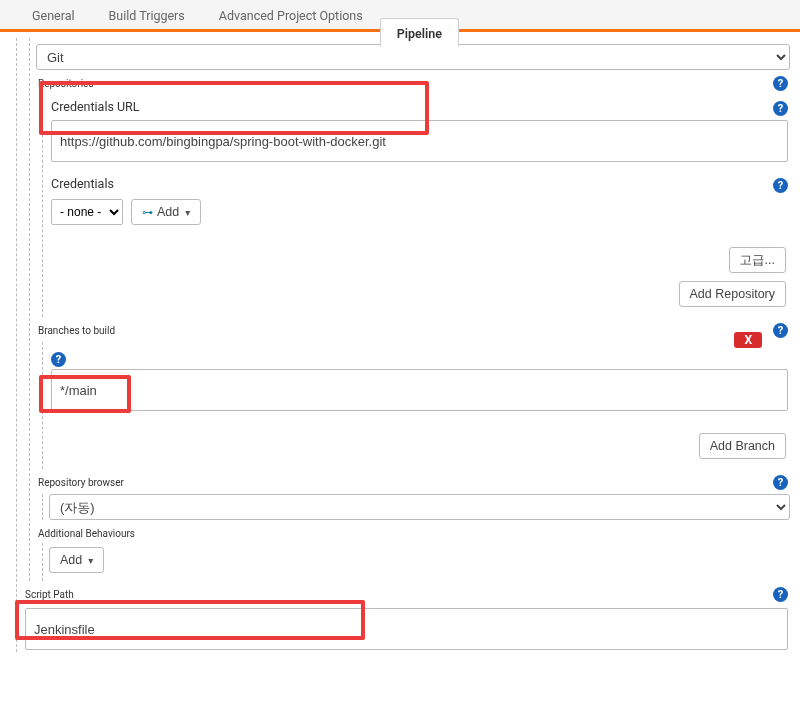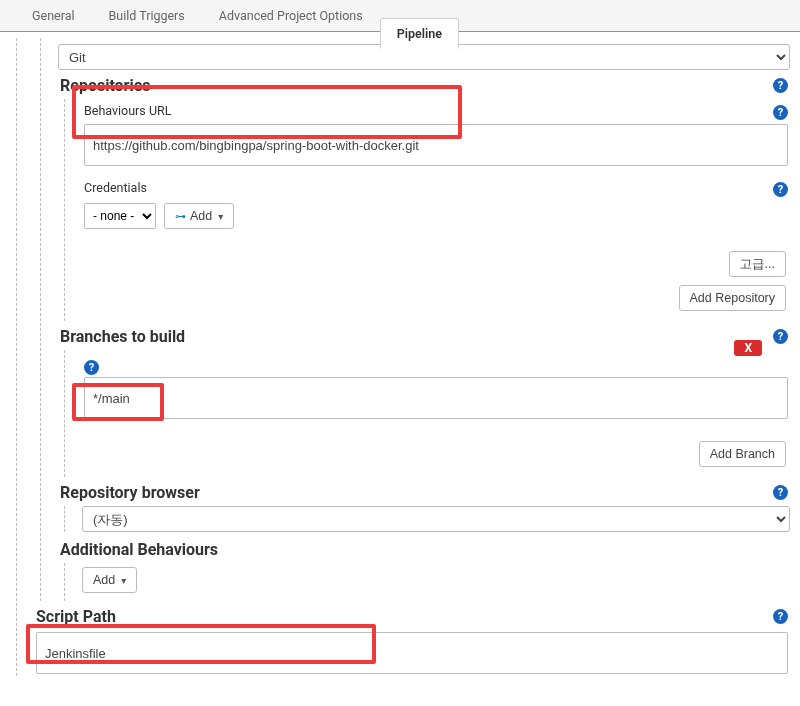--- a/index.html
+++ b/index.html
@@ -6,21 +6,21 @@
   body {
     font-family: -apple-system, BlinkMacSystemFont, "Segoe UI", Roboto, "Helvetica Neue", Arial, sans-serif;
     font-size: 13px;
     color: #333;
     background: #fff;
     width: 800px;
   }
   .tabs {
     display: flex;
     background: #f5f5f5;
-    border-bottom: 1px solid #f97316;
+    border-bottom: 3px solid #f97316;
     padding-left: 15px;
     height: 32px;
     align-items: stretch;
   }
   .tab {
     padding: 7px 16px;
     color: #666;
     cursor: pointer;
     font-size: 12.5px;
     border: 1px solid transparent;
@@ -30,21 +30,21 @@
     background: #fff;
     color: #333;
     font-weight: 600;
     border: 1px solid #d0d0d0;
     border-bottom: 1px solid #fff;
     border-radius: 3px 3px 0 0;
     position: relative;
     top: 18px;
   }
   .main { padding: 6px 10px 10px 10px; }
-  .indent-chain { display: flex; gap: 11px; }
+  .indent-chain { display: flex; }
   .dash-line {
     width: 1px;
     border-left: 1px dashed #bbb;
     margin: 0 6px;
     flex-shrink: 0;
   }
   .content-col { flex: 1; min-width: 0; }
   select.full {
     width: 100%;
     height: 26px;
@@ -55,22 +55,22 @@
     font-size: 13px;
     color: #444;
   }
   .section-row {
     display: flex;
     justify-content: space-between;
     align-items: center;
     padding: 6px 2px 4px 2px;
   }
   .section-title {
-    font-size: 16px;
-    font-weight: 700;
+    font-size: 10px;
+    font-weight: 400;
     color: #333;
   }
   .help-icon {
     width: 15px; height: 15px;
     border-radius: 50%;
     background: #1863bd;
     color: #fff;
     display: inline-flex;
     align-items: center; justify-content: center;
     font-size: 11px;
@@ -177,21 +177,21 @@
        <span class="section-title">Repositories</span>
        <span class="help-icon">?</span>
      </div>
 
      <div class="indent-chain">
       <div class="dash-line"></div>
       <div class="content-col">
 
         <div class="field-box" style="position:relative;">
           <div class="label-row">
-            <span class="field-label">Behaviours URL</span>
+            <span class="field-label">Credentials URL</span>
             <span class="help-icon">?</span>
           </div>
           <input class="text" value="https://github.com/bingbingpa/spring-boot-with-docker.git" style="">
           <div class="highlight-red" style="left:-10px; top:-14px; width:390px; height:54px;"></div>
         </div>
 
         <div class="spacer6"></div>
 
         <div class="field-box">
           <div class="label-row">

